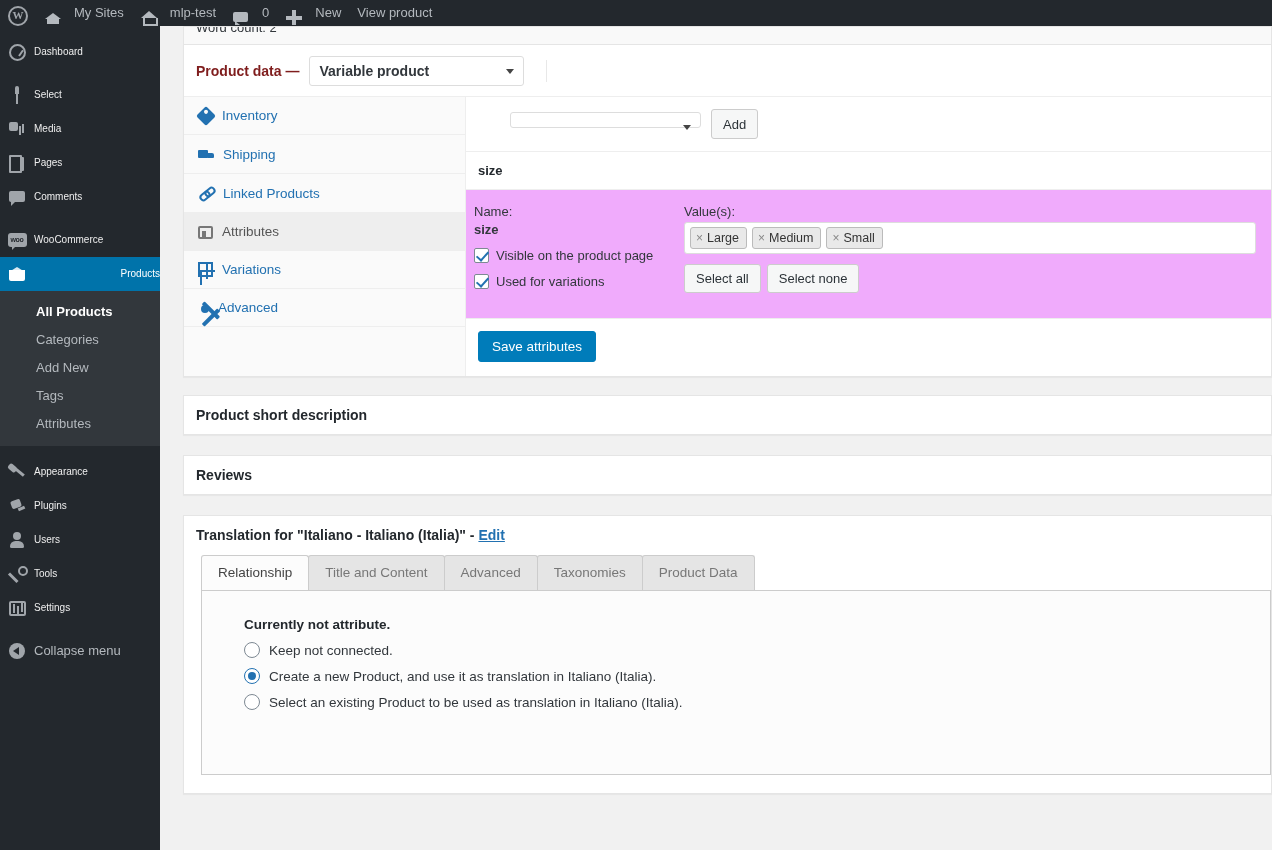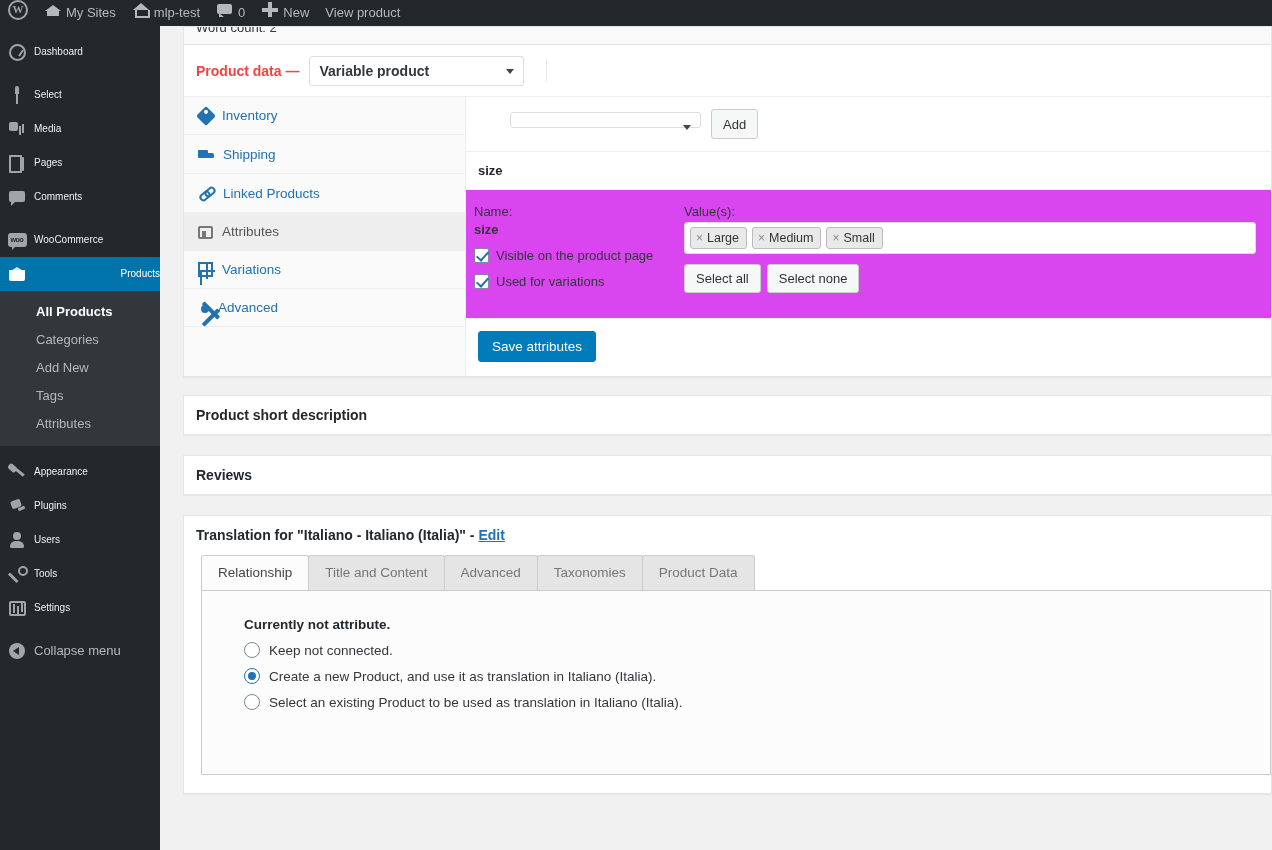--- a/index.html
+++ b/index.html
@@ -17,25 +17,25 @@
   #adminbar {
     position: absolute; top: 0; left: 0;
     width: 1272px; height: 26px;
     background: #23282d;
     color: #b4b9be;
     font-size: 13px;
     display: flex; align-items: center;
     z-index: 50;
   }
   .ab-item {
-    display: flex; align-items: flex-start;
+    display: flex; align-items: flex-end;
     height: 26px; padding: 0 8px;
     color: #b4b9be; text-decoration: none;
     white-space: nowrap;
-    gap: 4px;
+    gap: 12px;
   }
   .ab-label { line-height: 26px; }
   .ab-ico { display: inline-block; width: 18px; height: 18px; position: relative; }
 
   
   .wp-logo-ico { width: 20px; height: 20px; border: 2px solid #a0a5aa; border-radius: 50%; position: relative; }
   .wp-logo-ico::before {
     content: "W"; position: absolute; left: 0; right: 0; top: -3px;
     text-align: center; font: 700 11px/20px "Liberation Serif", serif; color: #a0a5aa;
   }
@@ -183,21 +183,21 @@
   }
   .postbox-header.noborder { border-bottom: none; }
 
   
   #product-data { margin-bottom: 18px; }
   .pd-head {
     display: flex; align-items: center; gap: 10px;
     padding: 11px 12px 10px 12px;
     border-bottom: 1px solid #eee;
   }
-  .pd-title { font-size: 14px; font-weight: 700; color: #ef4444; }
+  .pd-title { font-size: 14px; font-weight: 700; color: #7f1d1d; }
   .pd-select {
     appearance: none; -webkit-appearance: none;
     background: #fff;
     border: 1px solid #ddd;
     border-radius: 3px;
     font: 700 14px/1 "Liberation Sans", sans-serif;
     color: #32373c;
     padding: 7px 26px 7px 9px;
     min-width: 215px; height: 30px;
     cursor: pointer;
@@ -260,21 +260,21 @@
   .btn-secondary {
     background: #f6f7f7; border: 1px solid #ccc; border-radius: 3px;
     color: #2c3338; font: 400 13px/1 "Liberation Sans", sans-serif;
     padding: 0 11px; height: 30px; cursor: pointer;
   }
 
   .attr-name-bar {
     padding: 11px 12px; font-weight: 700; font-size: 13px; color: #23282d;
     border-bottom: 1px solid #eee; background: #fff;
   }
-  .attr-body { display: flex; padding: 14px 12px 18px 8px; gap: 0; background: #d946ef; }
+  .attr-body { display: flex; padding: 14px 12px 18px 8px; gap: 0; background: #f0abfc; }
   .attr-col-left { width: 210px; min-width: 210px; font-size: 13px; color: #32373c; }
   .attr-col-right { flex: 1; font-size: 13px; color: #32373c; }
   .lbl { display: block; margin-bottom: 3px; }
   .val-strong { font-weight: 700; display: block; margin-bottom: 11px; }
   .chk-row { display: flex; align-items: center; gap: 7px; margin-bottom: 11px; }
   .chk {
     width: 15px; height: 15px; min-width: 15px;
     border: 1px solid #7e8993; border-radius: 2px; background: #fff;
     position: relative;
   }

